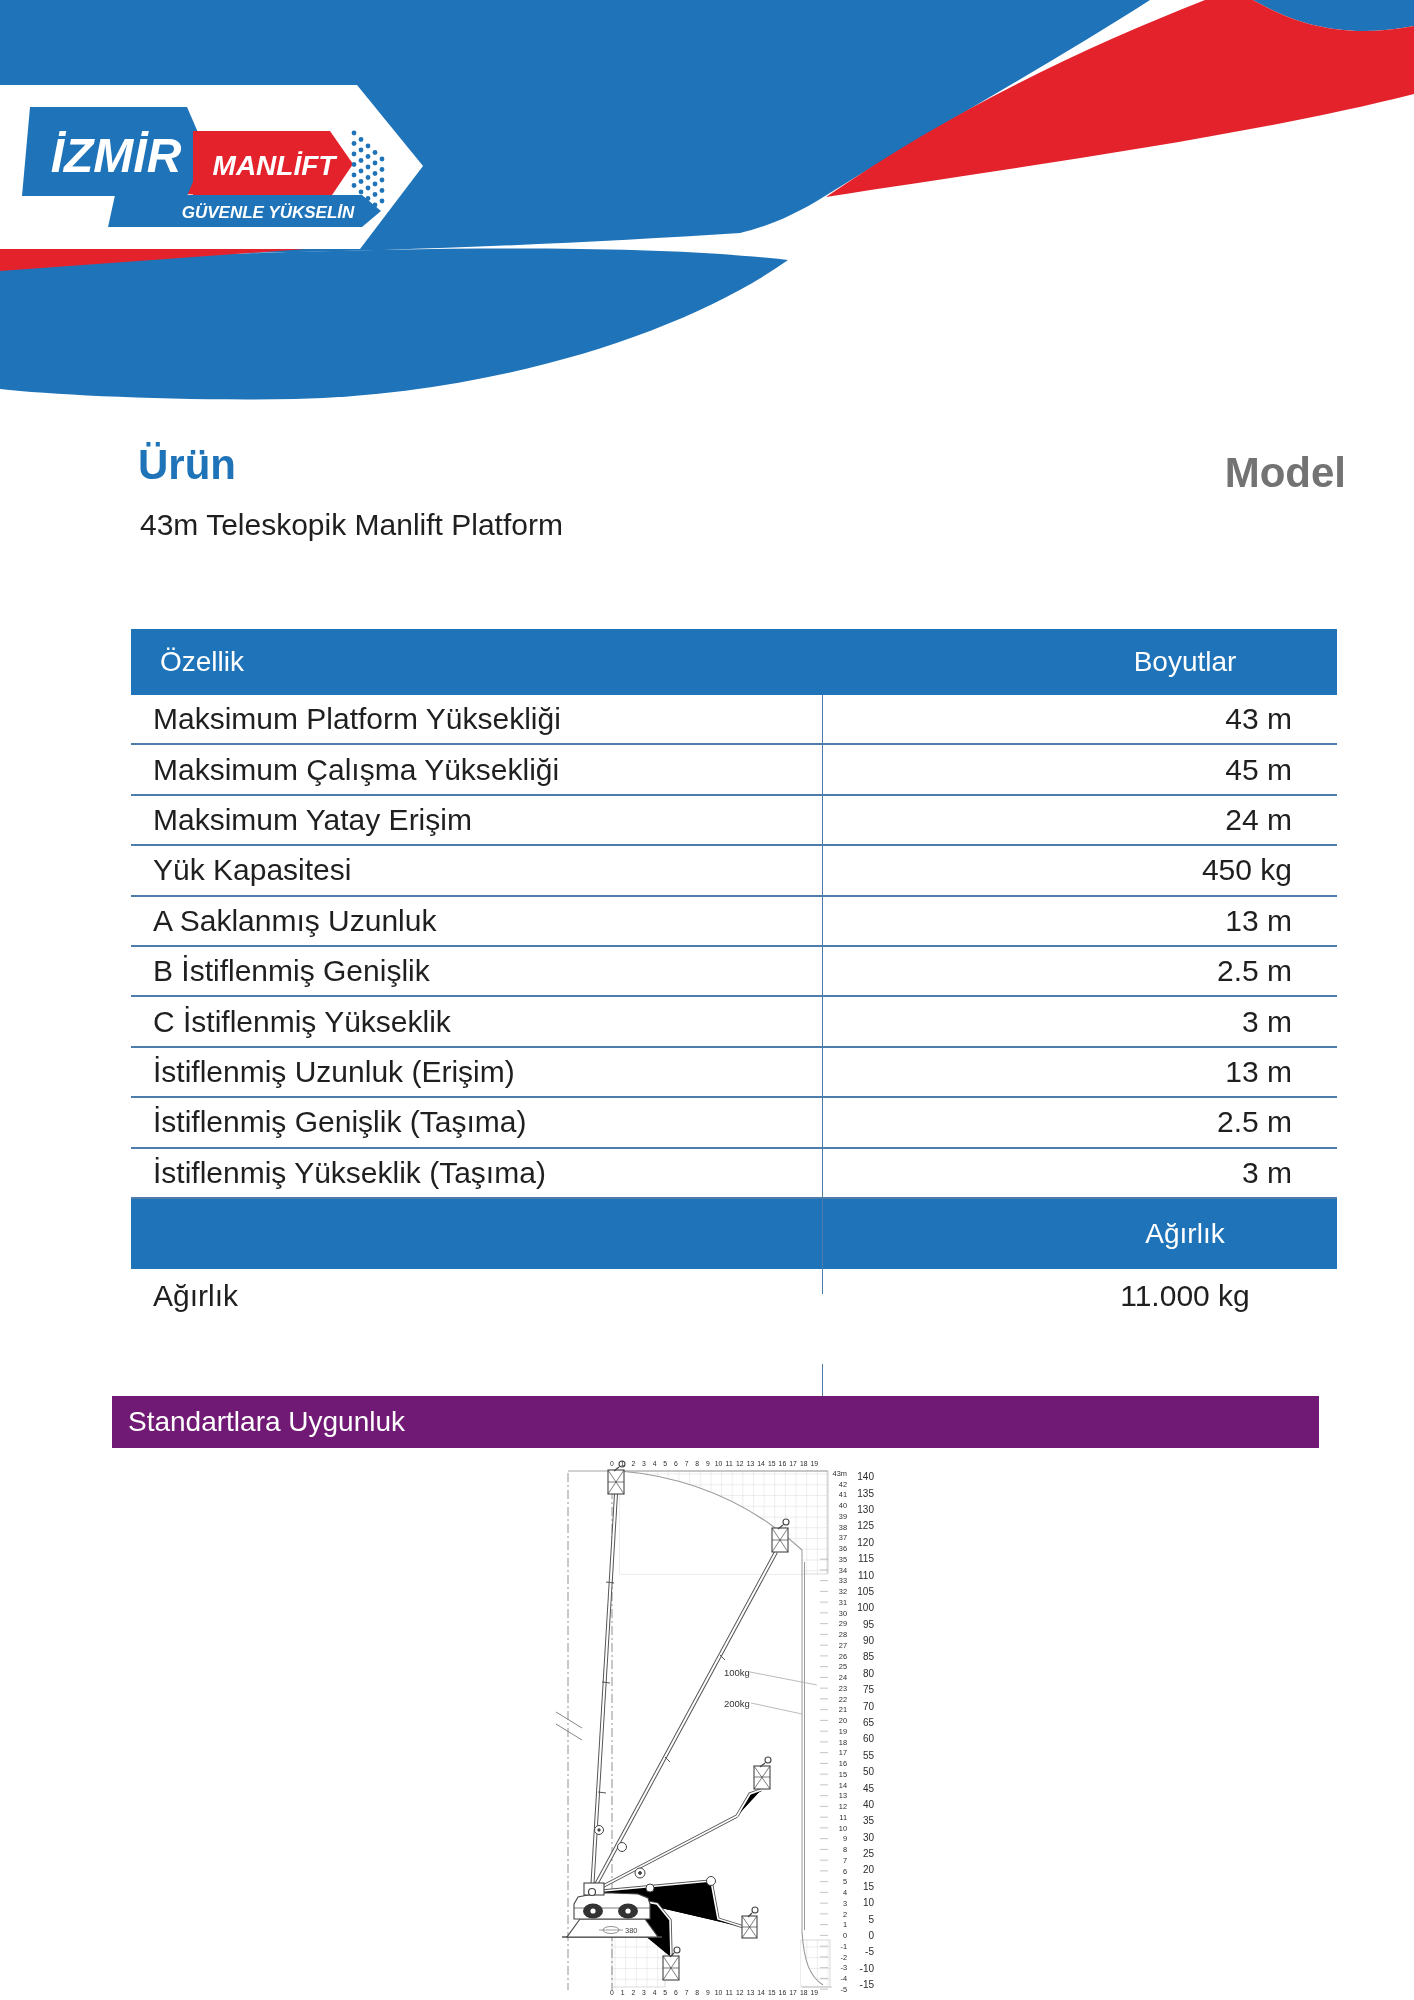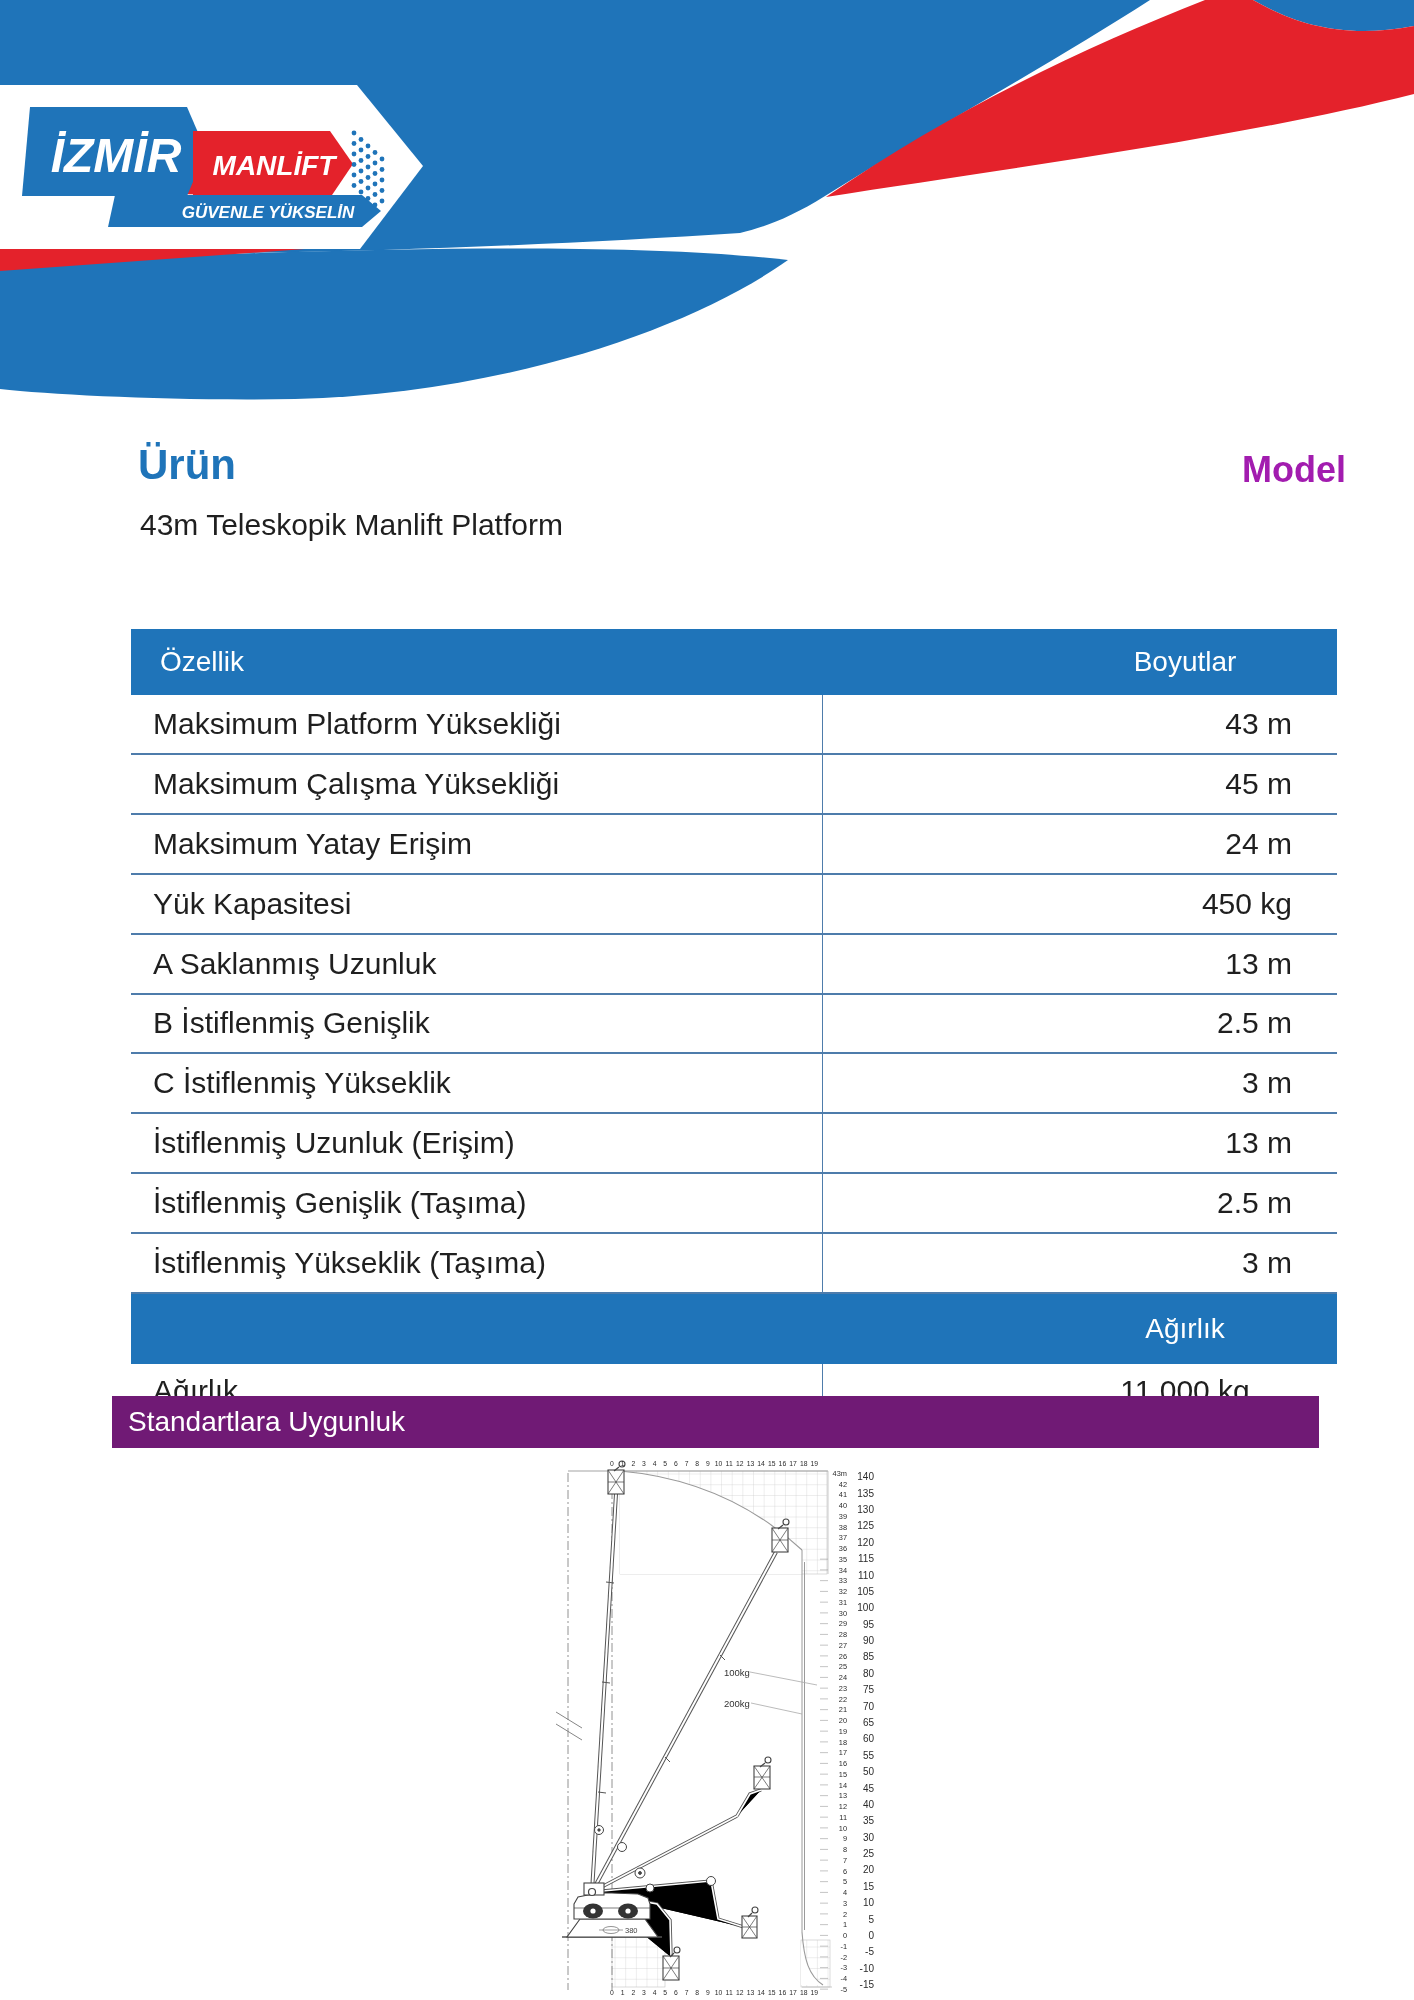--- a/index.html
+++ b/index.html
@@ -1,27 +1,27 @@
 <!DOCTYPE html>
 <html><head>
 <meta charset="utf-8">
 <style>
   html,body{margin:0;padding:0;background:#e8e8e8;}
   .page{position:relative;width:1414px;height:2000px;background:#fff;overflow:hidden;
         font-family:"Liberation Sans",sans-serif;margin:0 auto;}
   svg text{font-family:"Liberation Sans",sans-serif;}
   .hdr{position:absolute;left:0;top:0;}
   .title-product{position:absolute;left:138px;top:444px;font-size:42px;font-weight:700;color:#1f74b9;line-height:1;}
-  .title-model{position:absolute;right:68px;top:452px;font-size:36px;font-weight:700;color:#a21caf;line-height:1;}
+  .title-model{position:absolute;right:68px;top:452px;font-size:42px;font-weight:700;color:#737373;line-height:1;}
   .product-name{position:absolute;left:140px;top:508px;font-size:30px;font-weight:500;color:#1f1f1f;line-height:1.1;}
   .spec{position:absolute;left:131px;top:608px;width:1206px;margin-top:21px;}
   .spec-head{position:relative;height:66px;background:#1f74b9;display:flex;align-items:center;color:#fff;font-size:28px;font-weight:500;}
   .spec-head .f{padding-left:29px;}
   .cbox{position:absolute;left:899px;width:310px;text-align:center;top:50%;transform:translateY(-50%);}
-  .spec-rows{position:relative;height:599px;display:flex;flex-direction:column;}
+  .spec-rows{position:relative;height:504px;display:flex;flex-direction:column;}
   .spec-row{flex:1;display:flex;align-items:center;border-bottom:2px solid #4e7cab;font-size:30px;color:#1f1f1f;}
   .spec-row .lbl{padding-left:22px;font-weight:500;}
   .spec-row .val{margin-left:auto;padding-right:45px;font-weight:500;}
   .vdiv{position:absolute;width:1px;background:#4e7cab;}
   #vdiv-rows{left:691px;top:66px;height:599px;}
   #vdiv-weight{left:691px;top:735px;height:53px;}
   .weight-head{position:relative;height:70px;background:#1f74b9;color:#fff;font-size:28px;font-weight:500;}
   .weight-row{position:relative;height:53px;display:flex;align-items:center;font-size:30px;color:#1f1f1f;}
   .weight-row .lbl{padding-left:22px;font-weight:500;}
   .standards{position:absolute;left:112px;top:1396px;width:1207px;height:52px;background:#701a75;color:#fff;

